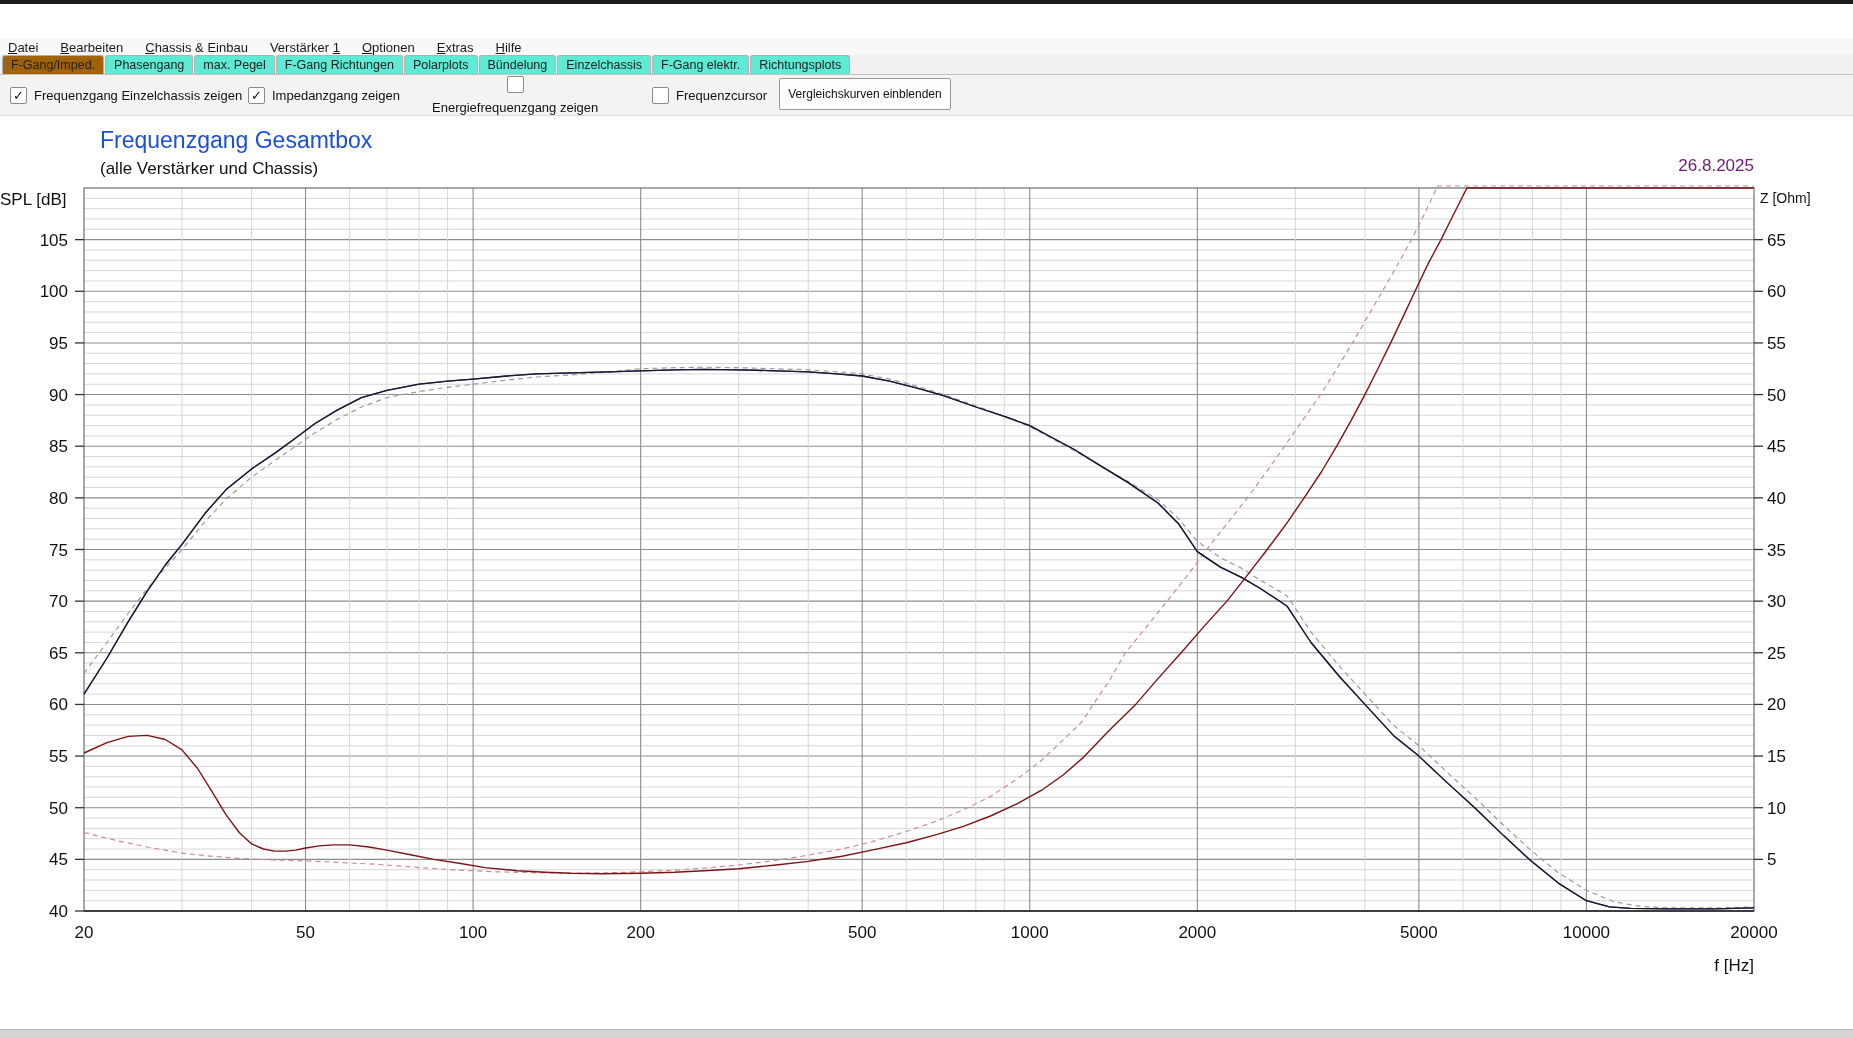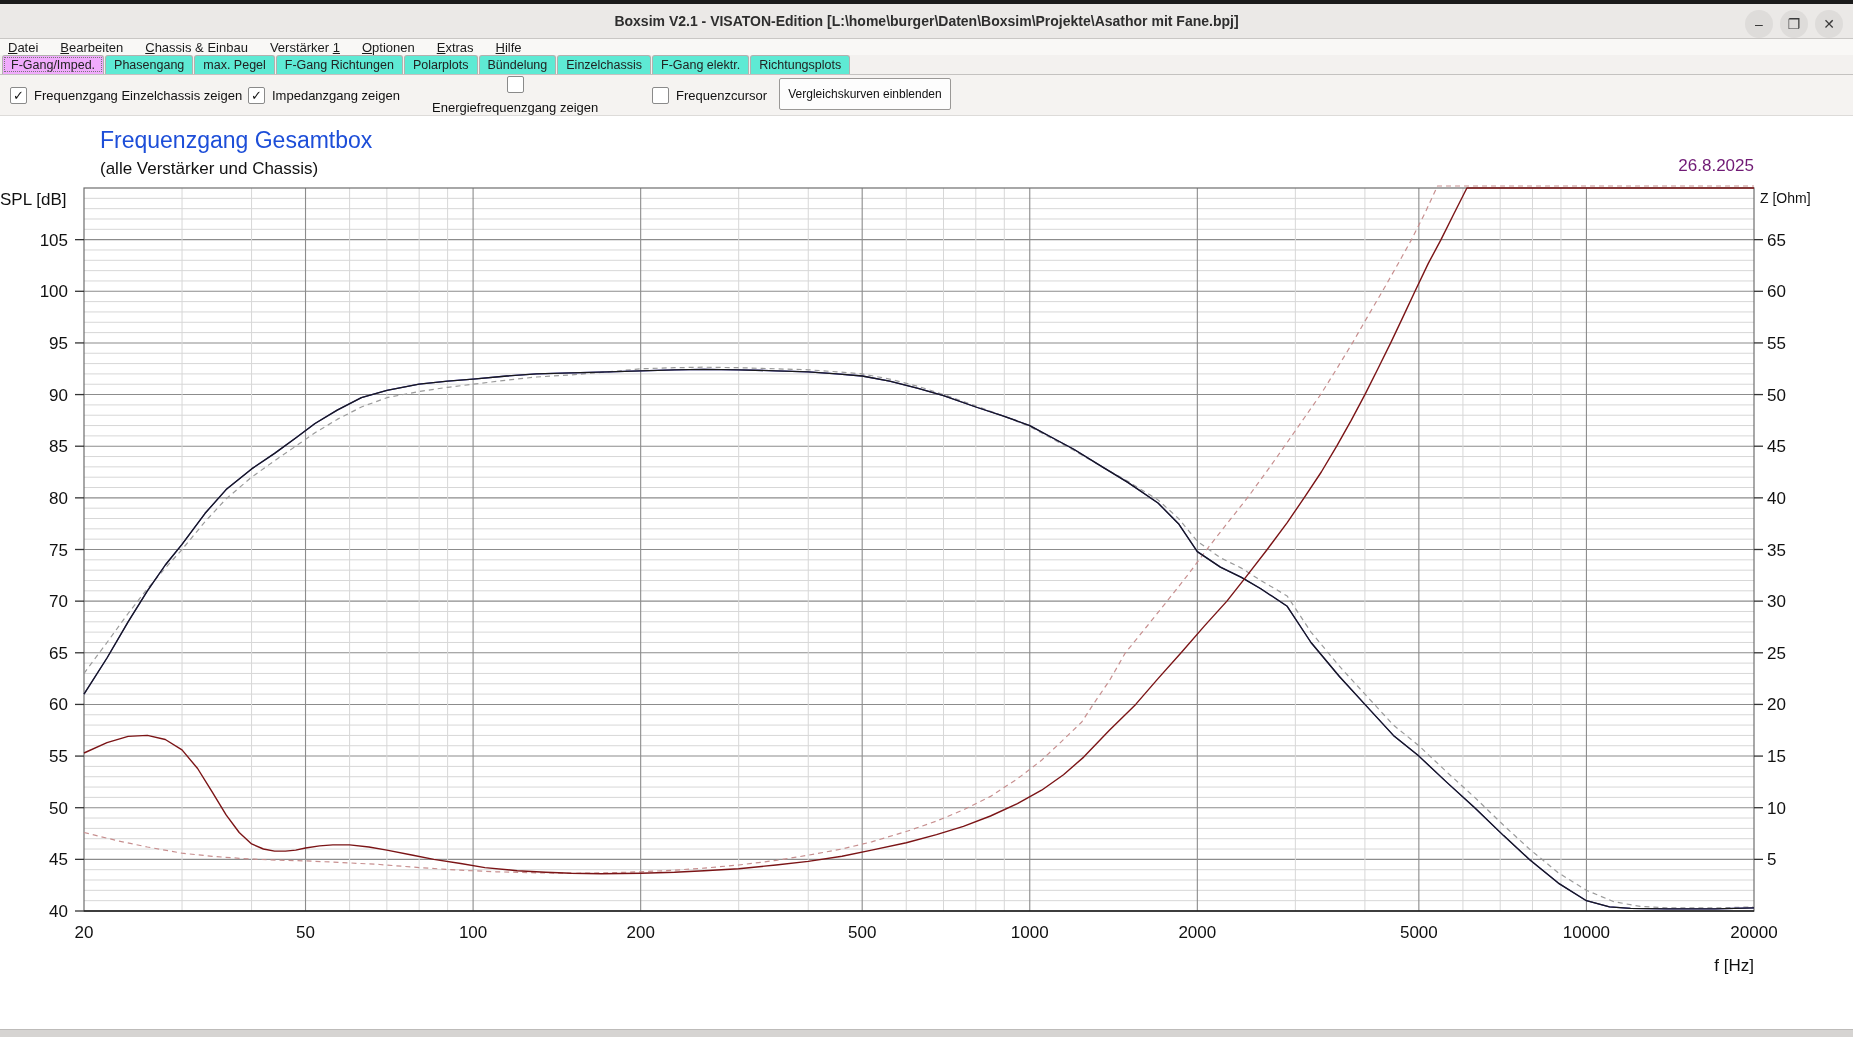--- a/index.html
+++ b/index.html
@@ -16,21 +16,21 @@
            display:flex;align-items:center;justify-content:center;font-size:14px;cursor:default;}
   
   #menubar{position:absolute;left:0;top:39px;width:100%;height:16px;background:#f9f8f6;
            display:flex;align-items:center;padding-left:8px;gap:22px;font-size:13px;color:#1a1a1a;}
   .menu-item u{text-decoration:underline;}
   
   #tabrow{position:absolute;left:0;top:55px;width:100%;height:19px;background:#f3f1ef;
           border-bottom:1px solid #c4c2c0;display:flex;align-items:flex-end;padding-left:2px;}
   .tab{font-size:12.5px;color:#222;background:#5eead4;border:1px solid #b3b1af;border-bottom:none;
        padding:2px 8px 2px 8px;margin-right:1px;border-radius:3px 3px 0 0;white-space:nowrap;}
-  .tab.active{background:#f0abfc;outline:1px dotted #777;outline-offset:-3px;position:relative;top:0px;}
+  .tab.active{background:#a16207;outline:1px dotted #777;outline-offset:-3px;position:relative;top:0px;}
   
   #toolbar{position:absolute;left:0;top:75px;width:100%;height:40px;background:#f5f3f1;
            border-bottom:1px solid #dddbd9;display:flex;align-items:center;font-size:13px;color:#111;}
   .cb-group{display:flex;align-items:center;gap:7px;position:absolute;}
   .cb-box{width:15px;height:15px;background:#fff;border:1px solid #8a8a8a;border-radius:2px;
           display:flex;align-items:center;justify-content:center;font-size:13px;color:#111;line-height:1;}
   #compare-btn{position:absolute;left:779px;top:3px;width:172px;height:32px;background:#fdfdfd;
                border:1px solid #9a9896;border-radius:2px;font-size:12px;color:#111;
                display:flex;align-items:center;justify-content:center;}
   
@@ -44,34 +44,20 @@
   #plot-svg{position:absolute;left:0;top:0;}
   
   #bottom-strip{position:absolute;left:0;top:1029px;width:100%;height:8px;background:#d6d4d2;border-top:1px solid #bdbbb9;}
 </style>
 </head>
 <body>
 
 <div id="app">
   <div id="top-strip"></div>
 
-  <div id="titlebar">
-    <span class="title">Boxsim V2.1 - VISATON-Edition [L:\home\burger\Daten\Boxsim\Projekte\Asathor mit Fane.bpj]</span>
-    <div id="win-controls">
-      <div class="win-btn">
-          <span>–</span>
-        </div>
-      <div class="win-btn">
-          <span>❐</span>
-        </div>
-      <div class="win-btn">
-          <span>✕</span>
-        </div>
-    </div>
-  </div>
 
   <div id="menubar">
     <span class="menu-item"><u>D</u>atei</span>
     <span class="menu-item"><u>B</u>earbeiten</span>
     <span class="menu-item"><u>C</u>hassis &amp; Einbau</span>
     <span class="menu-item">Verstärker <u>1</u></span>
     <span class="menu-item"><u>O</u>ptionen</span>
     <span class="menu-item"><u>E</u>xtras</span>
     <span class="menu-item"><u>H</u>ilfe</span>
   </div>

